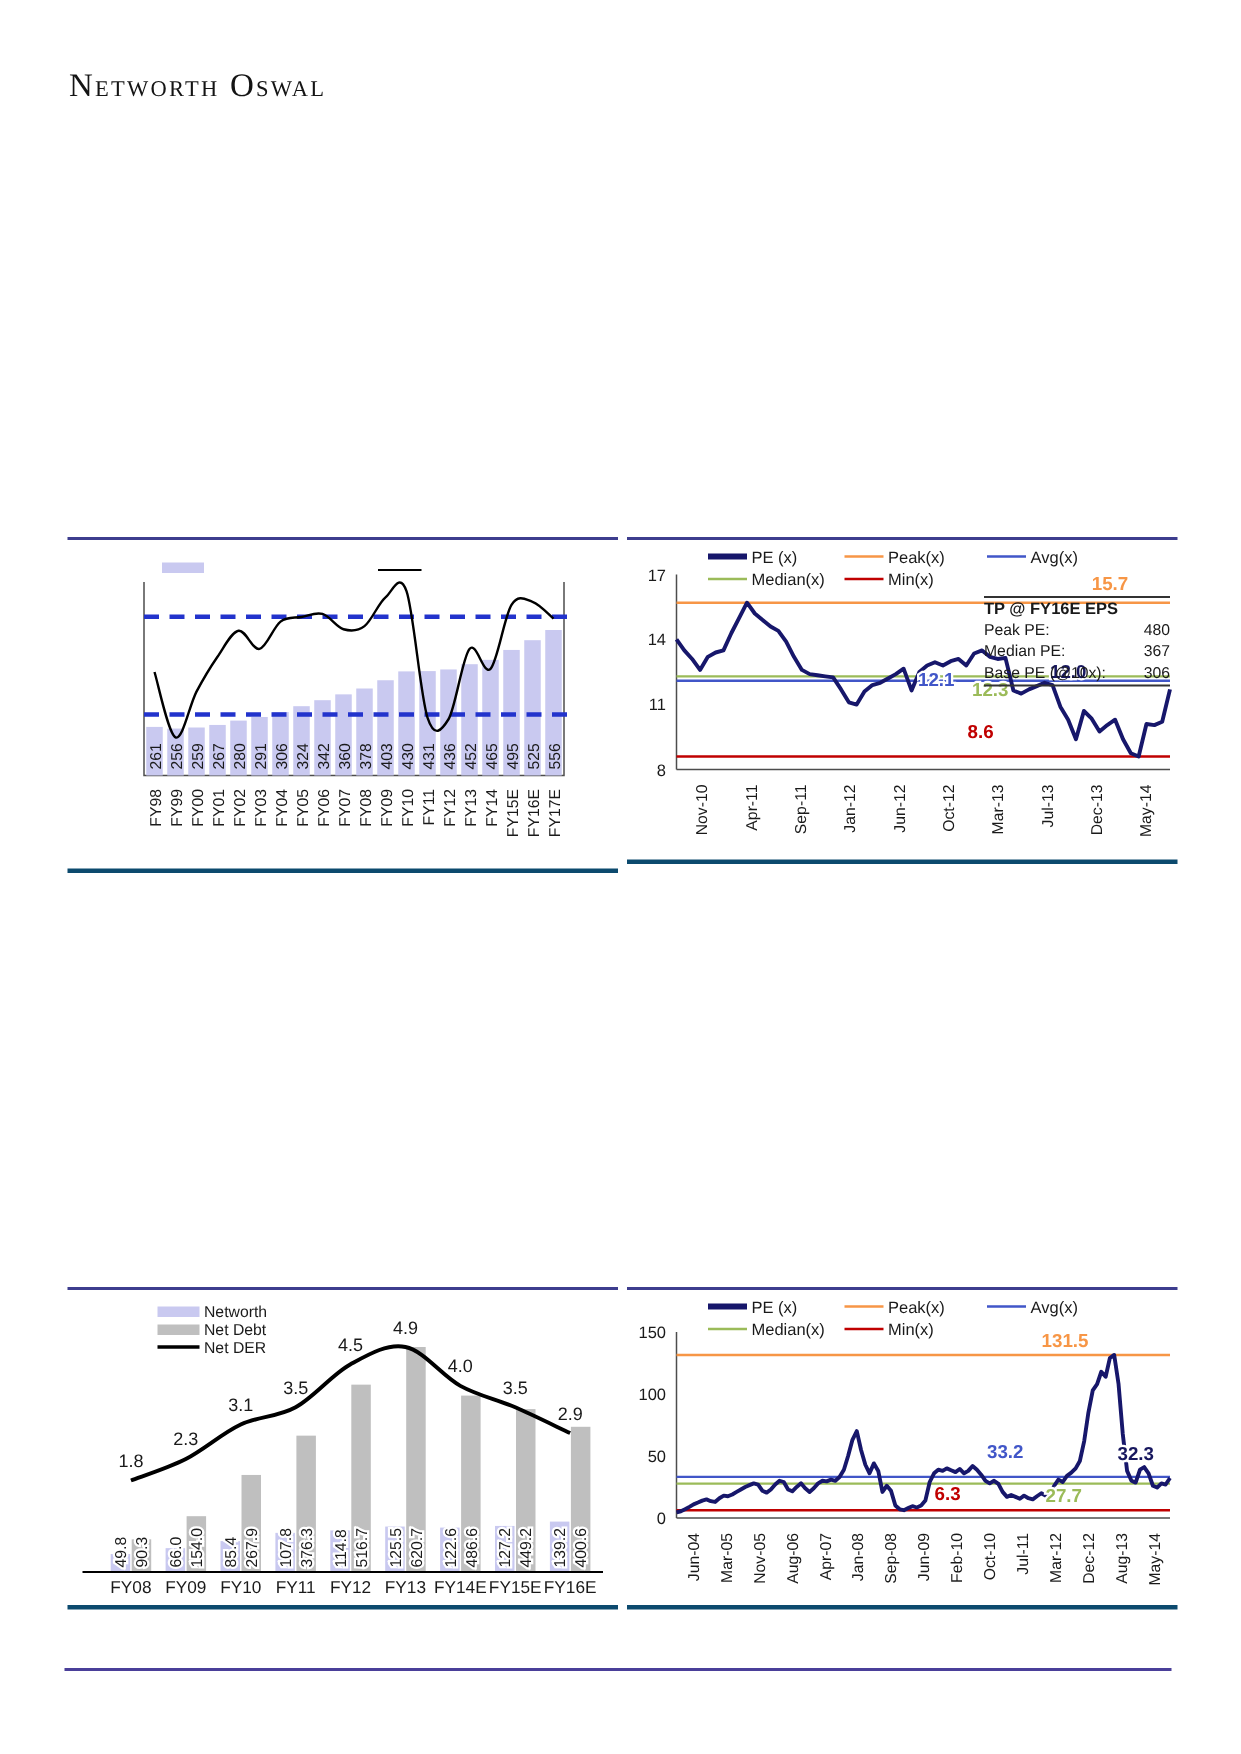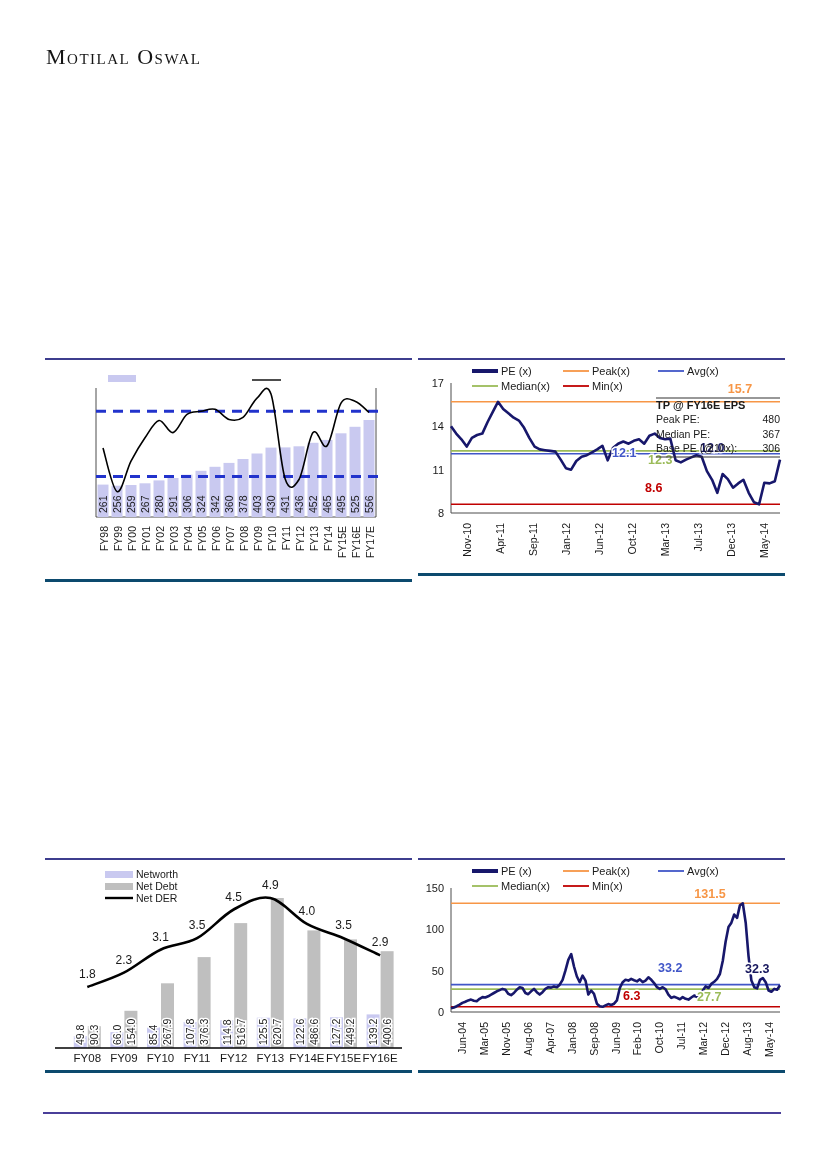--- a/index.html
+++ b/index.html
@@ -19,21 +19,21 @@
   #pA{left:45px;top:358px;height:219px;}
   #pB{left:418px;top:358px;height:213px;}
   #pC{left:45px;top:858px;height:210px;}
   #pD{left:418px;top:858px;height:210px;}
   .rule{position:absolute;left:43px;top:1112px;width:738px;height:2px;background:#4a3f99;}
   svg{display:block;}
 </style>
 </head>
 <body>
 
-<div class="brand">Motilal Oswal</div>
+<div class="brand">Networth Oswal</div>
 
 <div class="panel" id="pA">
     <svg width="367" height="214">
       <rect x="63" y="15" width="28" height="7" fill="#c9c9f0"></rect>
       <line x1="207" y1="20" x2="236" y2="20" stroke="#000000" stroke-width="1.4"></line>
       <path d="M51,28V157H331V28" fill="none" stroke="#4d4d4d" stroke-width="1"></path>
       <rect x="52.5" y="124.6" width="11.0" height="32.4" fill="#c9c9f0"></rect>
       <text x="62" y="153" font-size="10.5" fill="#1a1a1a" text-anchor="start" font-weight="normal" transform="rotate(-90 62 153)">261</text>
       <text x="62.5" y="166" font-size="10.5" fill="#1a1a1a" text-anchor="end" font-weight="normal" transform="rotate(-90 62.5 166)">FY98</text>
       <rect x="66.5" y="125.7" width="11.0" height="31.3" fill="#c9c9f0"></rect>

